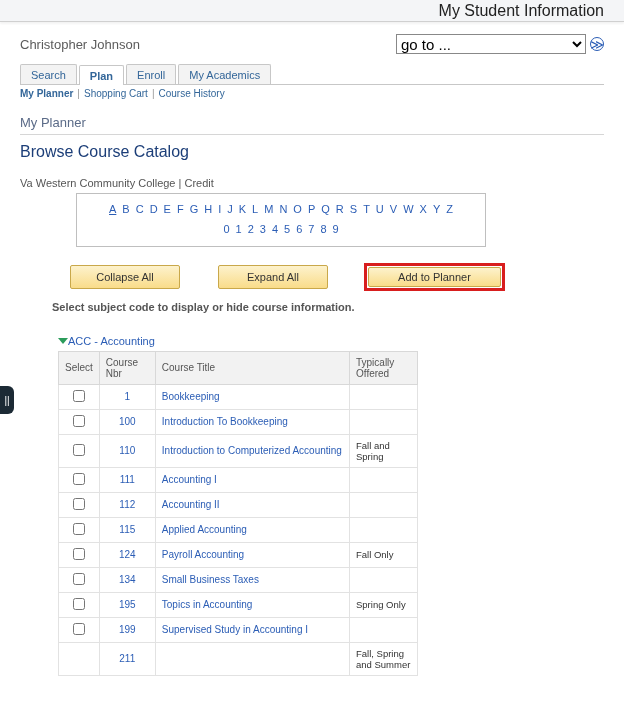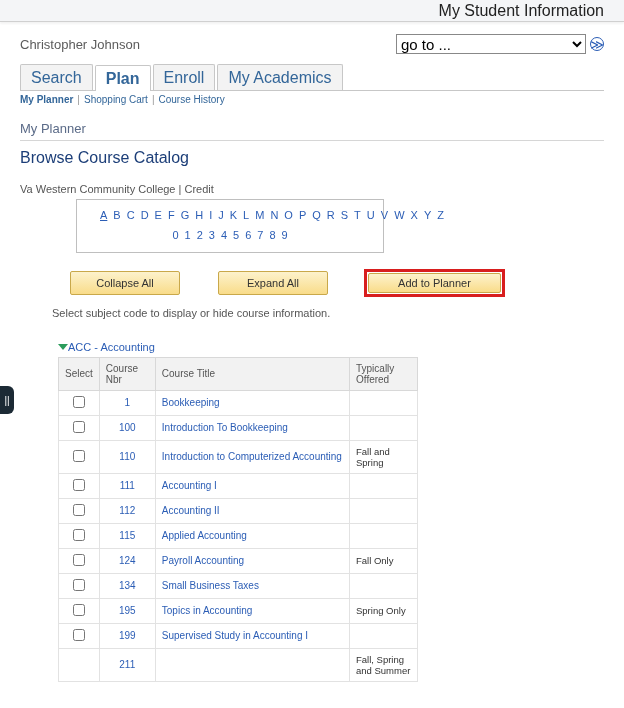--- a/index.html
+++ b/index.html
@@ -44,21 +44,21 @@
     width: 14px; height: 14px; display: inline-flex;
     align-items: center; justify-content: center;
   }
   .tabs {
     display: flex; gap: 2px; align-items: flex-end;
   }
   .tab {
     border: 1px solid #c7c7c7;
     background: #f3f3f3;
     padding: 4px 10px 3px;
-    font-size: 16px;
+    font-size: 11px;
     color: #336699;
     border-bottom: none;
     cursor: pointer;
     border-radius: 2px 2px 0 0;
   }
   .tab.active {
     background: #fff;
     color: #336699;
     font-weight: bold;
     position: relative;
@@ -84,21 +84,21 @@
   .section-title {
     color: #1c3e78;
     font-size: 16px;
     margin: 4px 0 16px;
   }
   .college-line {
     color: #555; font-size: 11px; margin-bottom: 4px;
   }
   .alpha-box {
     border: 1px solid #bfbfbf;
-    width: 308px;
+    width: 410px;
     padding: 6px 20px;
     margin: 0 0 18px 56px;
     text-align: center;
     line-height: 1.8;
   }
   .alpha-box a {
     color: #2b5db5; text-decoration: none; margin: 0 3px;
     font-size: 11px;
   }
   .alpha-box a.first { text-decoration: underline; }
@@ -118,21 +118,21 @@
   }
   .btn-collapse { width: 110px; }
   .btn-expand { width: 110px; }
   .btn-add { width: 133px; }
   .red-highlight {
     outline: 3px solid #d81e1e;
     outline-offset: -1px;
     padding: 2px;
   }
   .instruction {
-    color: #555; font-size: 11px; margin: 8px 0 22px 32px;
+    color: #555; font-size: 11px; margin: 8px 0 22px 32px; font-weight: bold;
   }
   .course-section { margin-left: 38px; }
   .subj-header {
     color: #2b5db5; font-size: 11px; margin-bottom: 4px;
     display: flex; align-items: center; gap: 0;
   }
   .chev {
     width: 0; height: 0;
     border-left: 5px solid transparent;
     border-right: 5px solid transparent;

